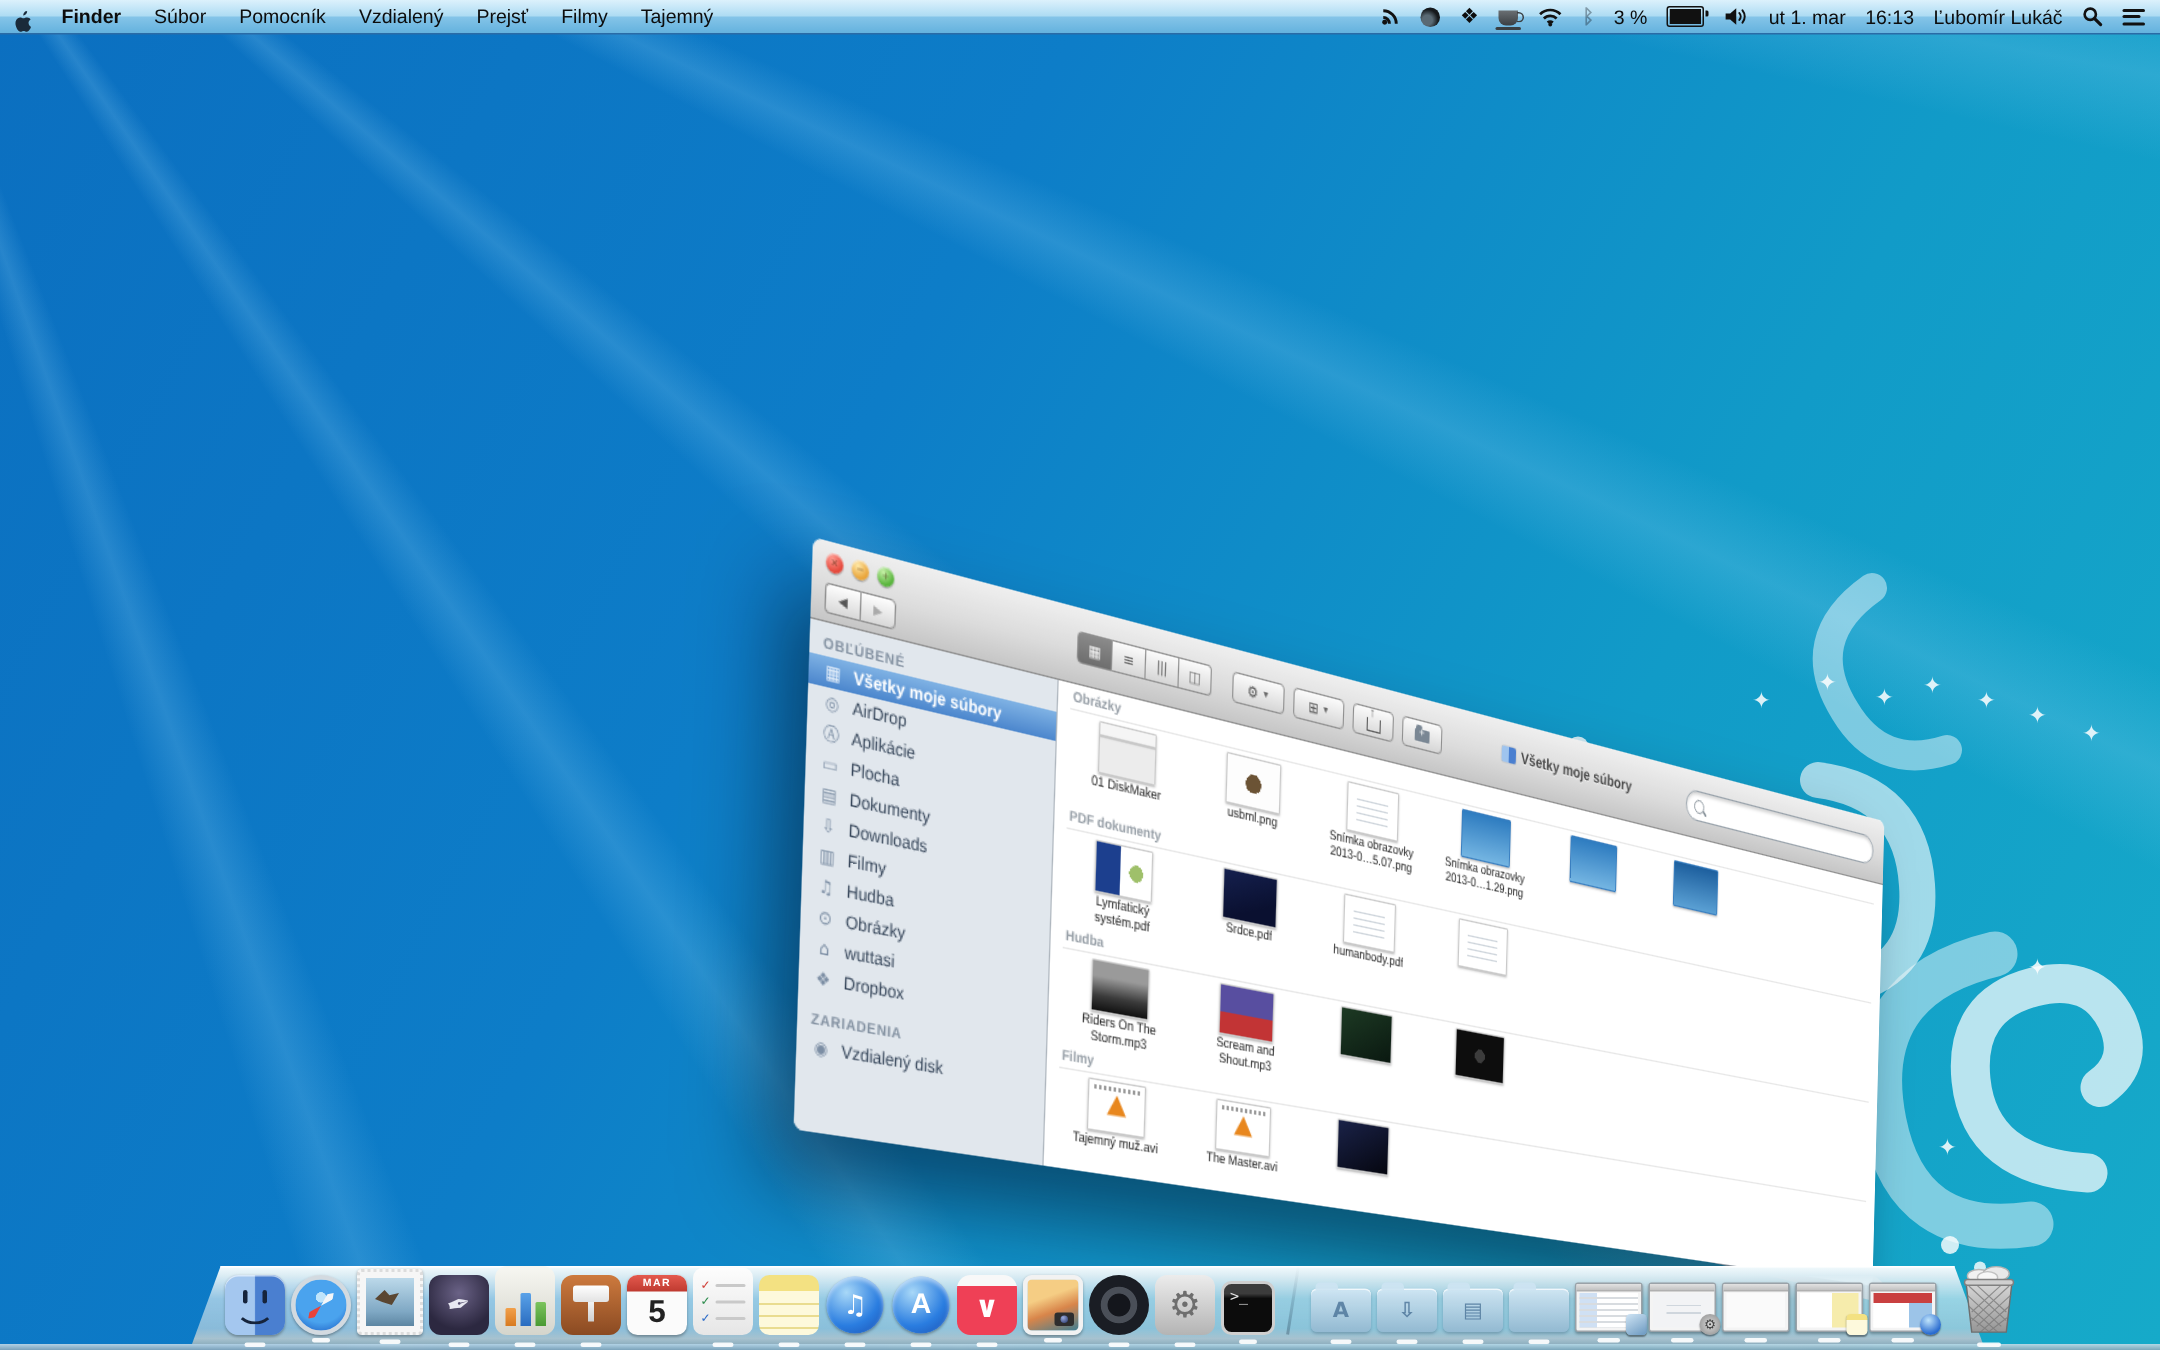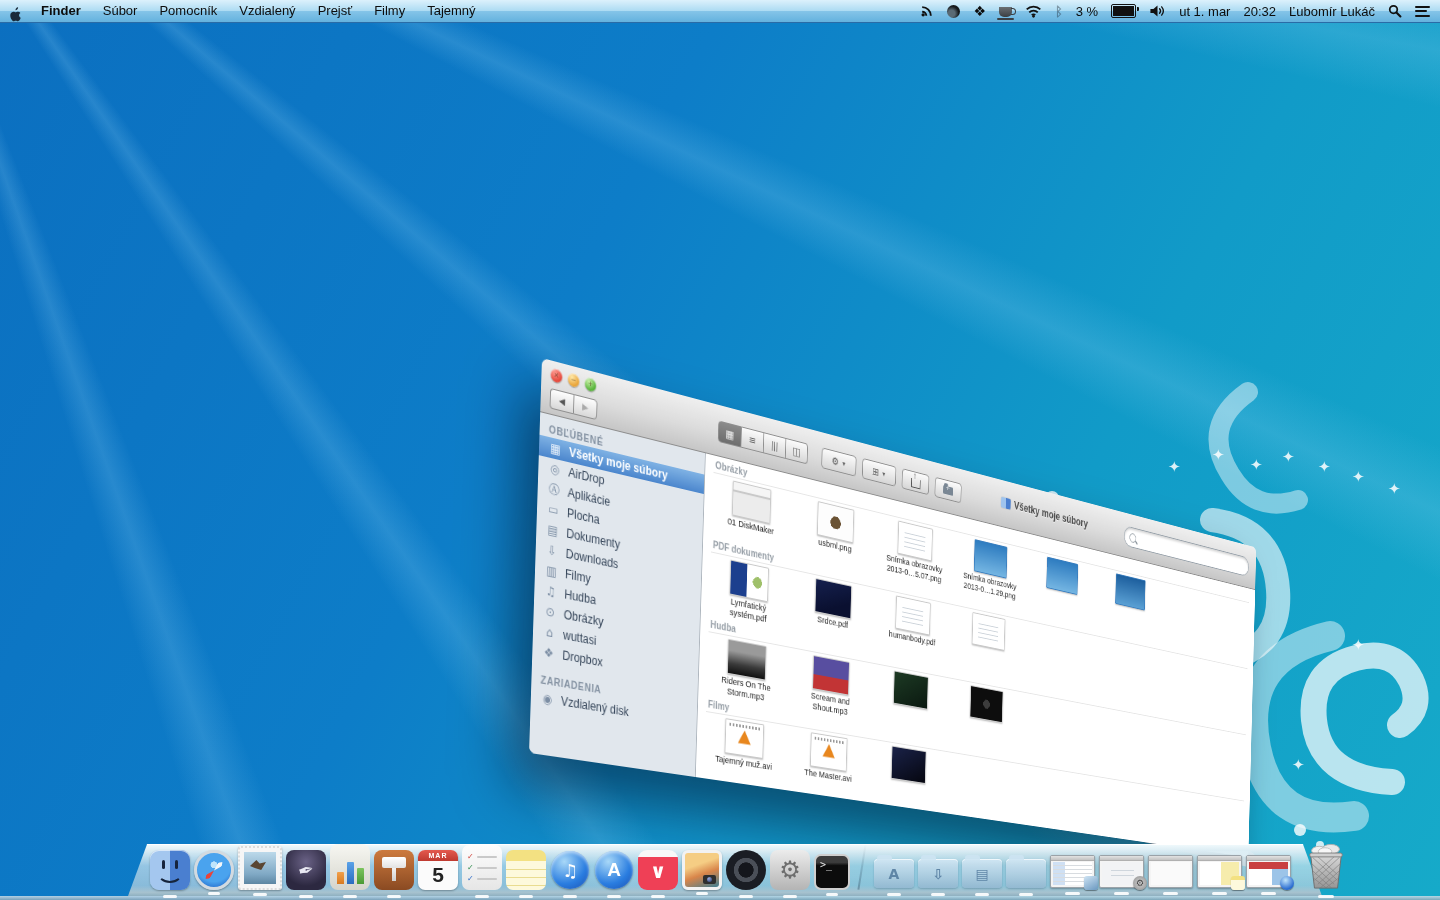--- a/index.html
+++ b/index.html
@@ -336,21 +336,21 @@
     <span class="sicon">
       <svg width="17" height="14" viewBox="0 0 18 14">
           <path d="M1.5 4.8h3.2L9 1.2v11.6L4.7 9.2H1.5z" fill="#111"></path>
           <g fill="none" stroke="#111" stroke-width="1.4" stroke-linecap="round">
             <path d="M11.2 4.6a3.6 3.6 0 0 1 0 4.8"></path>
             <path d="M13.4 2.6a6.9 6.9 0 0 1 0 8.8"></path>
           </g>
         </svg>
     </span>
     <span class="clock">ut 1. mar</span>
-    <span class="clock">20:32</span>
+    <span class="clock">16:13</span>
     <span class="user-name">Ľubomír Lukáč</span>
     <span class="sicon">
       <svg width="14" height="14" viewBox="0 0 16 16">
           <circle cx="6.3" cy="6.3" r="4.3" fill="none" stroke="#111" stroke-width="2"></circle>
           <path d="M9.6 9.6l4.6 4.6" stroke="#111" stroke-width="2.4" stroke-linecap="round"></path>
         </svg>
     </span>
     <span class="sicon">
         <span class="nc-icon">
           <i></i>

